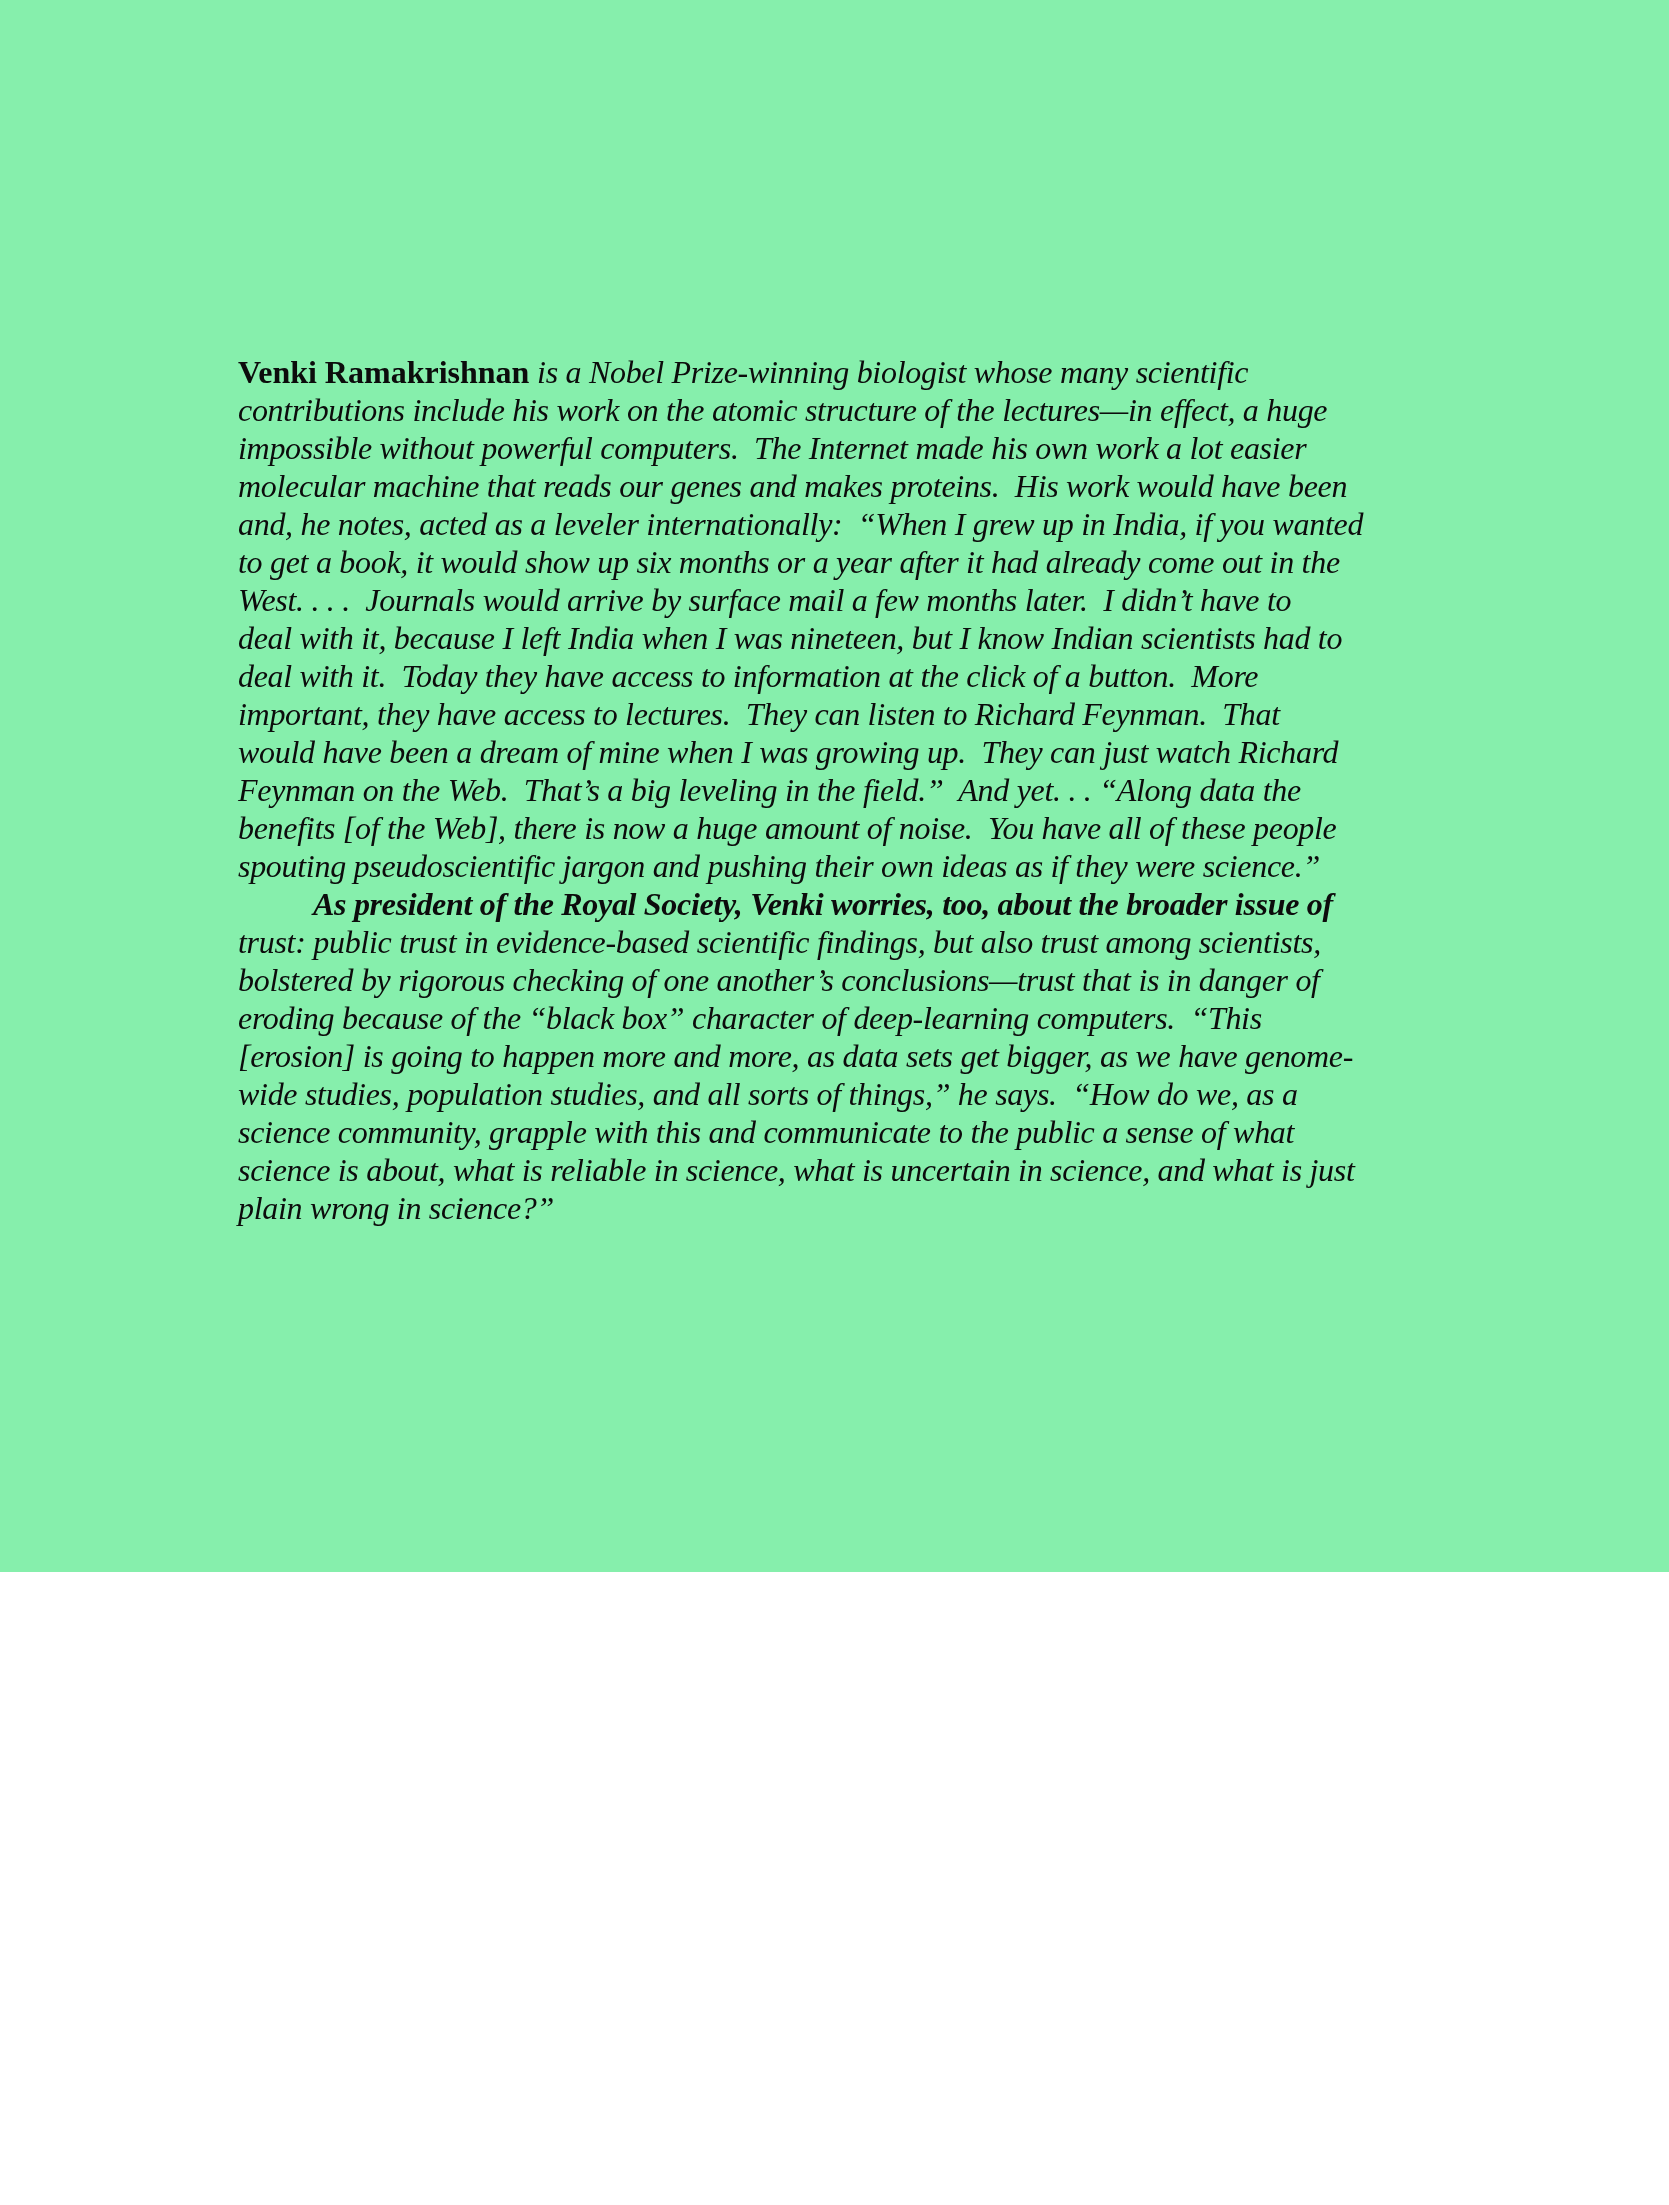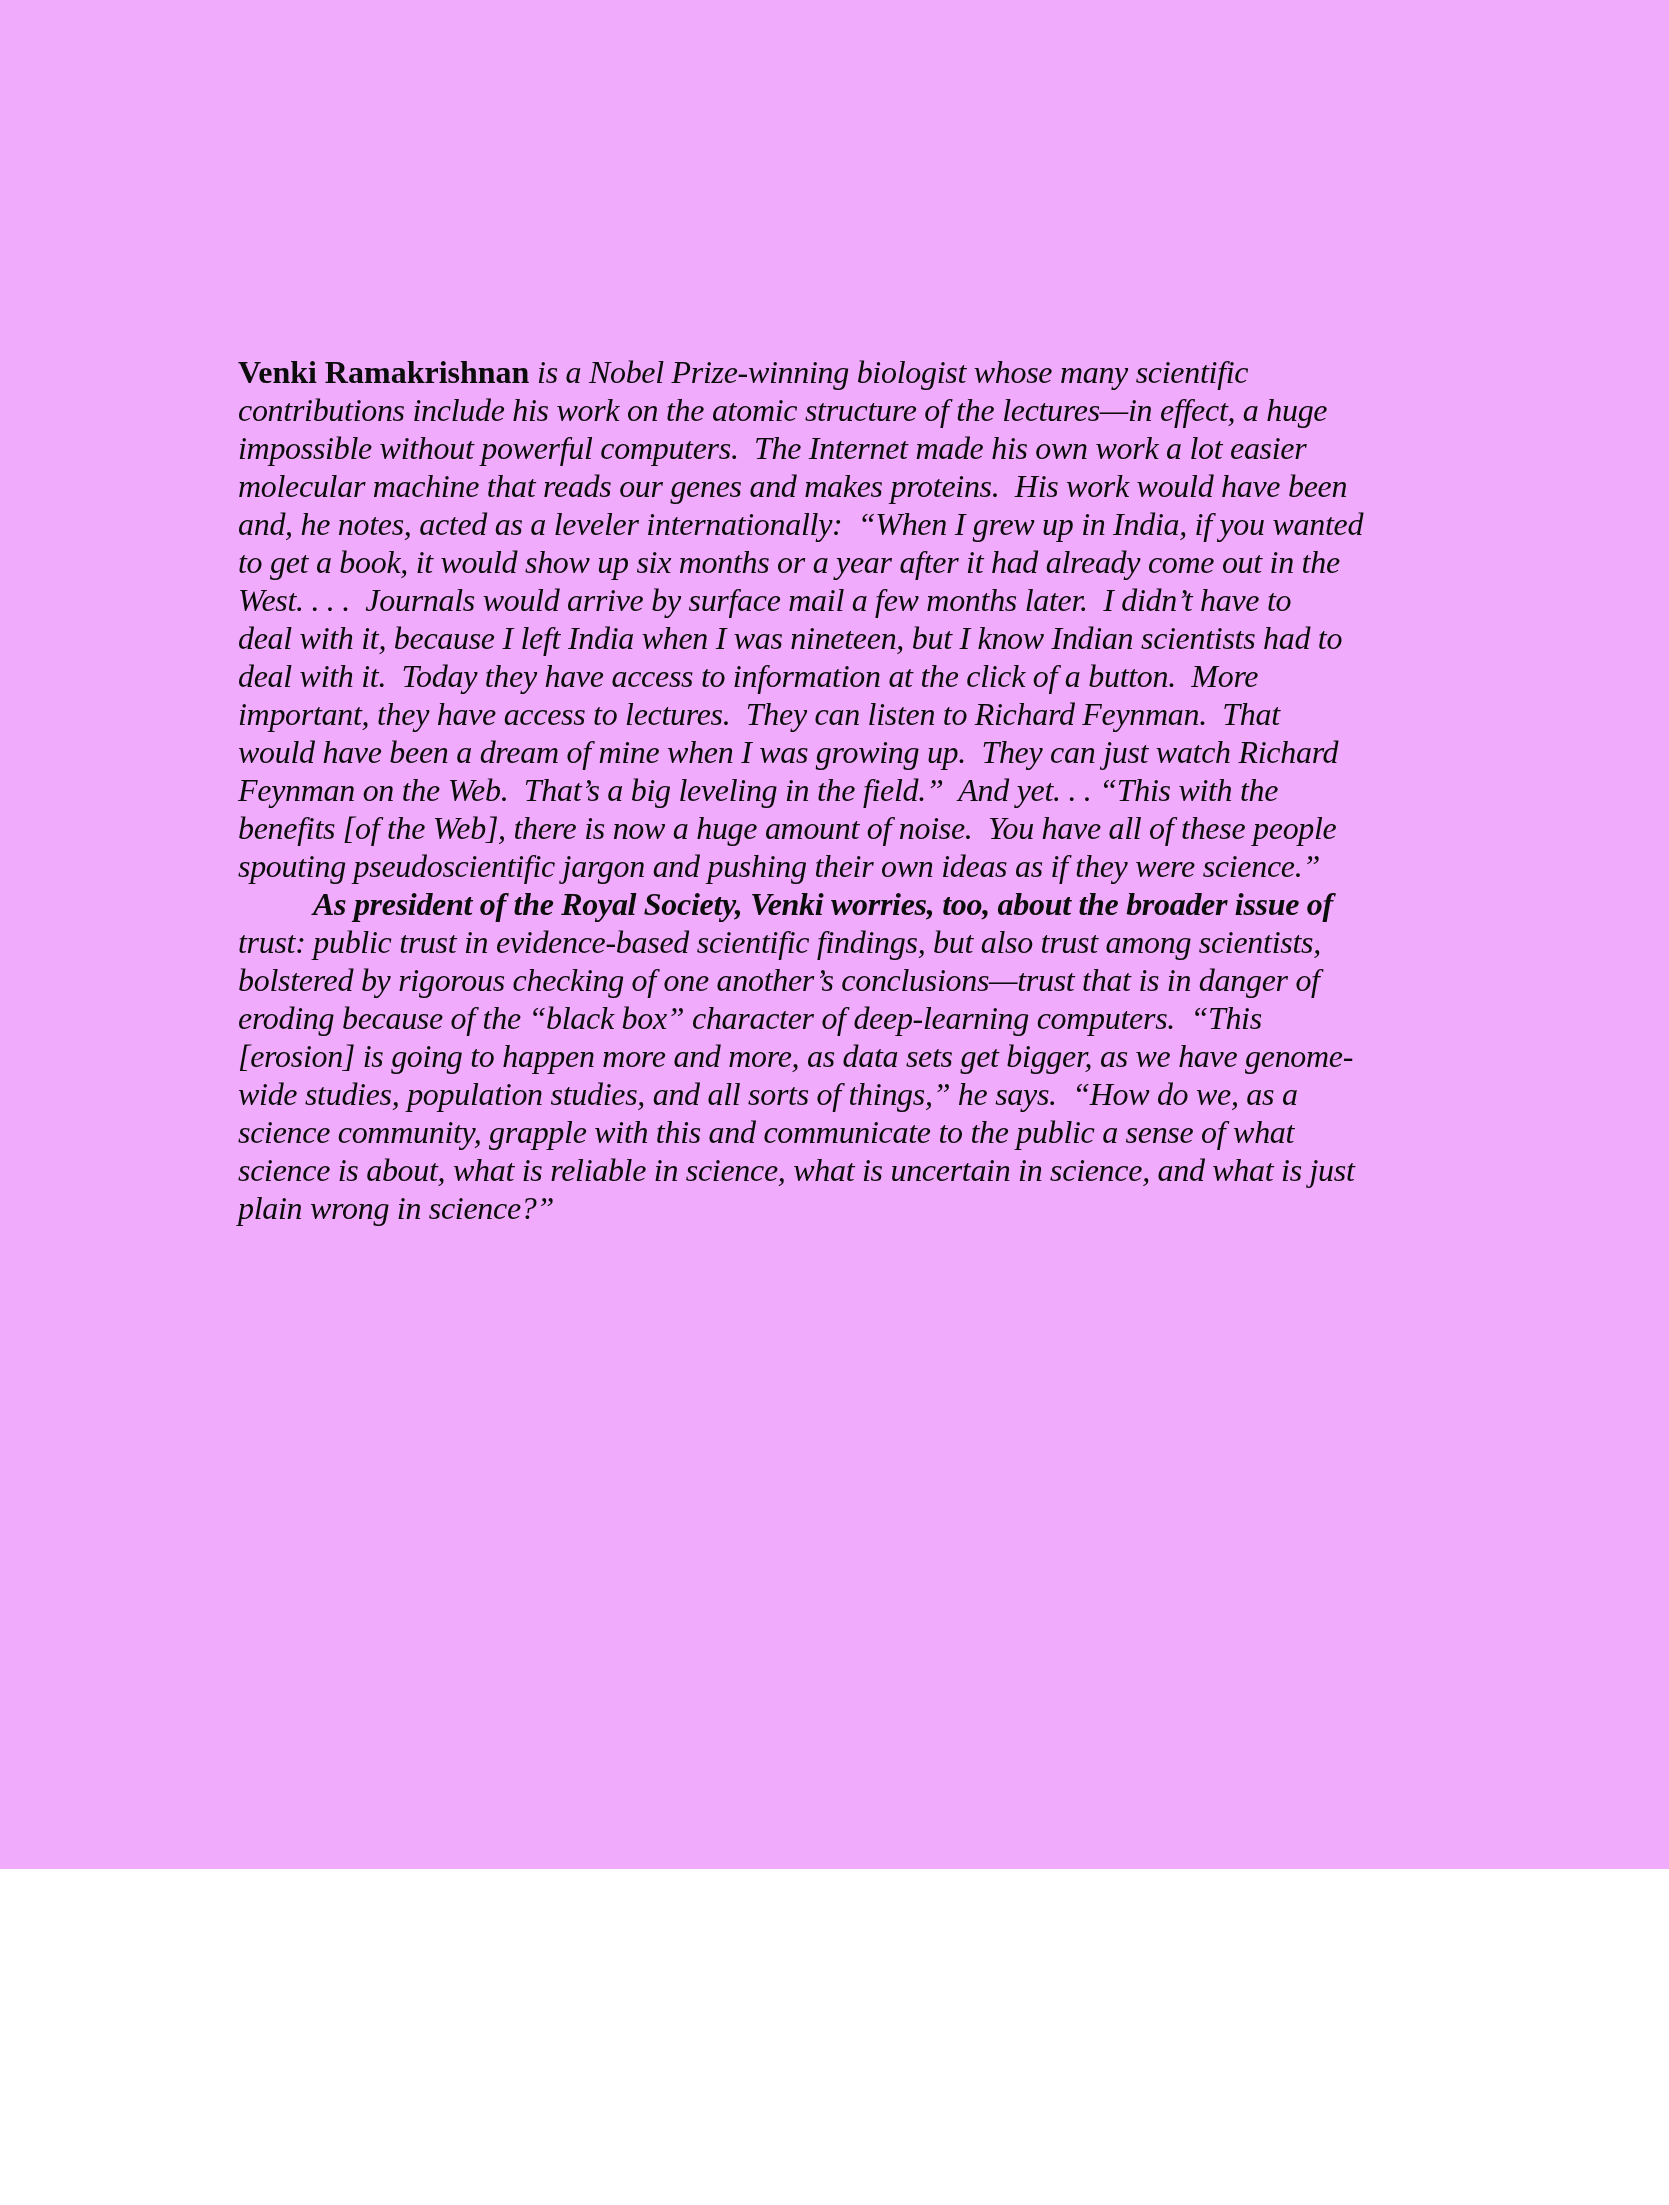--- a/index.html
+++ b/index.html
@@ -3,22 +3,22 @@
 <meta charset="utf-8">
 <style>
   html, body {
     margin: 0;
     padding: 0;
     background: #ffffff;
   }
   .page {
     position: relative;
     width: 1669px;
-    height: 1869px;
-    background: #f0abfc;
+    height: 1572px;
+    background: #86efac;
     overflow: hidden;
   }
   .textblock {
     position: absolute;
     left: 238px;
     top: 353px;
     width: 1231px;
     font-family: "Liberation Serif", "DejaVu Serif", serif;
     font-style: italic;
     font-size: 32px;
@@ -67,21 +67,21 @@
     <div class="line">contributions include his work on the atomic structure of the lectures—in effect, a huge</div>
     <div class="line">impossible without powerful computers.  The Internet made his own work a lot easier</div>
     <div class="line">molecular machine that reads our genes and makes proteins.  His work would have been</div>
     <div class="line">and, he notes, acted as a leveler internationally:  “When I grew up in India, if you wanted</div>
     <div class="line">to get a book, it would show up six months or a year after it had already come out in the</div>
     <div class="line">West. . . .  Journals would arrive by surface mail a few months later.  I didn’t have to</div>
     <div class="line">deal with it, because I left India when I was nineteen, but I know Indian scientists had to</div>
     <div class="line">deal with it.  Today they have access to information at the click of a button.  More</div>
     <div class="line">important, they have access to lectures.  They can listen to Richard Feynman.  That</div>
     <div class="line">would have been a dream of mine when I was growing up.  They can just watch Richard</div>
-    <div class="line">Feynman on the Web.  That’s a big leveling in the field.”  And yet. . . “This with the</div>
+    <div class="line">Feynman on the Web.  That’s a big leveling in the field.”  And yet. . . “Along data the</div>
     <div class="line">benefits [of the Web], there is now a huge amount of noise.  You have all of these people</div>
     <div class="line">spouting pseudoscientific jargon and pushing their own ideas as if they were science.”</div>
     <div class="line indent">As president of the Royal Society, Venki worries, too, about the broader issue of</div>
     <div class="line">trust: public trust in evidence-based scientific findings, but also trust among scientists,</div>
     <div class="line">bolstered by rigorous checking of one another’s conclusions—trust that is in danger of</div>
     <div class="line">eroding because of the “black box” character of deep-learning computers.  “This</div>
     <div class="line">[erosion] is going to happen more and more, as data sets get bigger, as we have genome-</div>
     <div class="line">wide studies, population studies, and all sorts of things,” he says.  “How do we, as a</div>
     <div class="line">science community, grapple with this and communicate to the public a sense of what</div>
     <div class="line">science is about, what is reliable in science, what is uncertain in science, and what is just</div>

